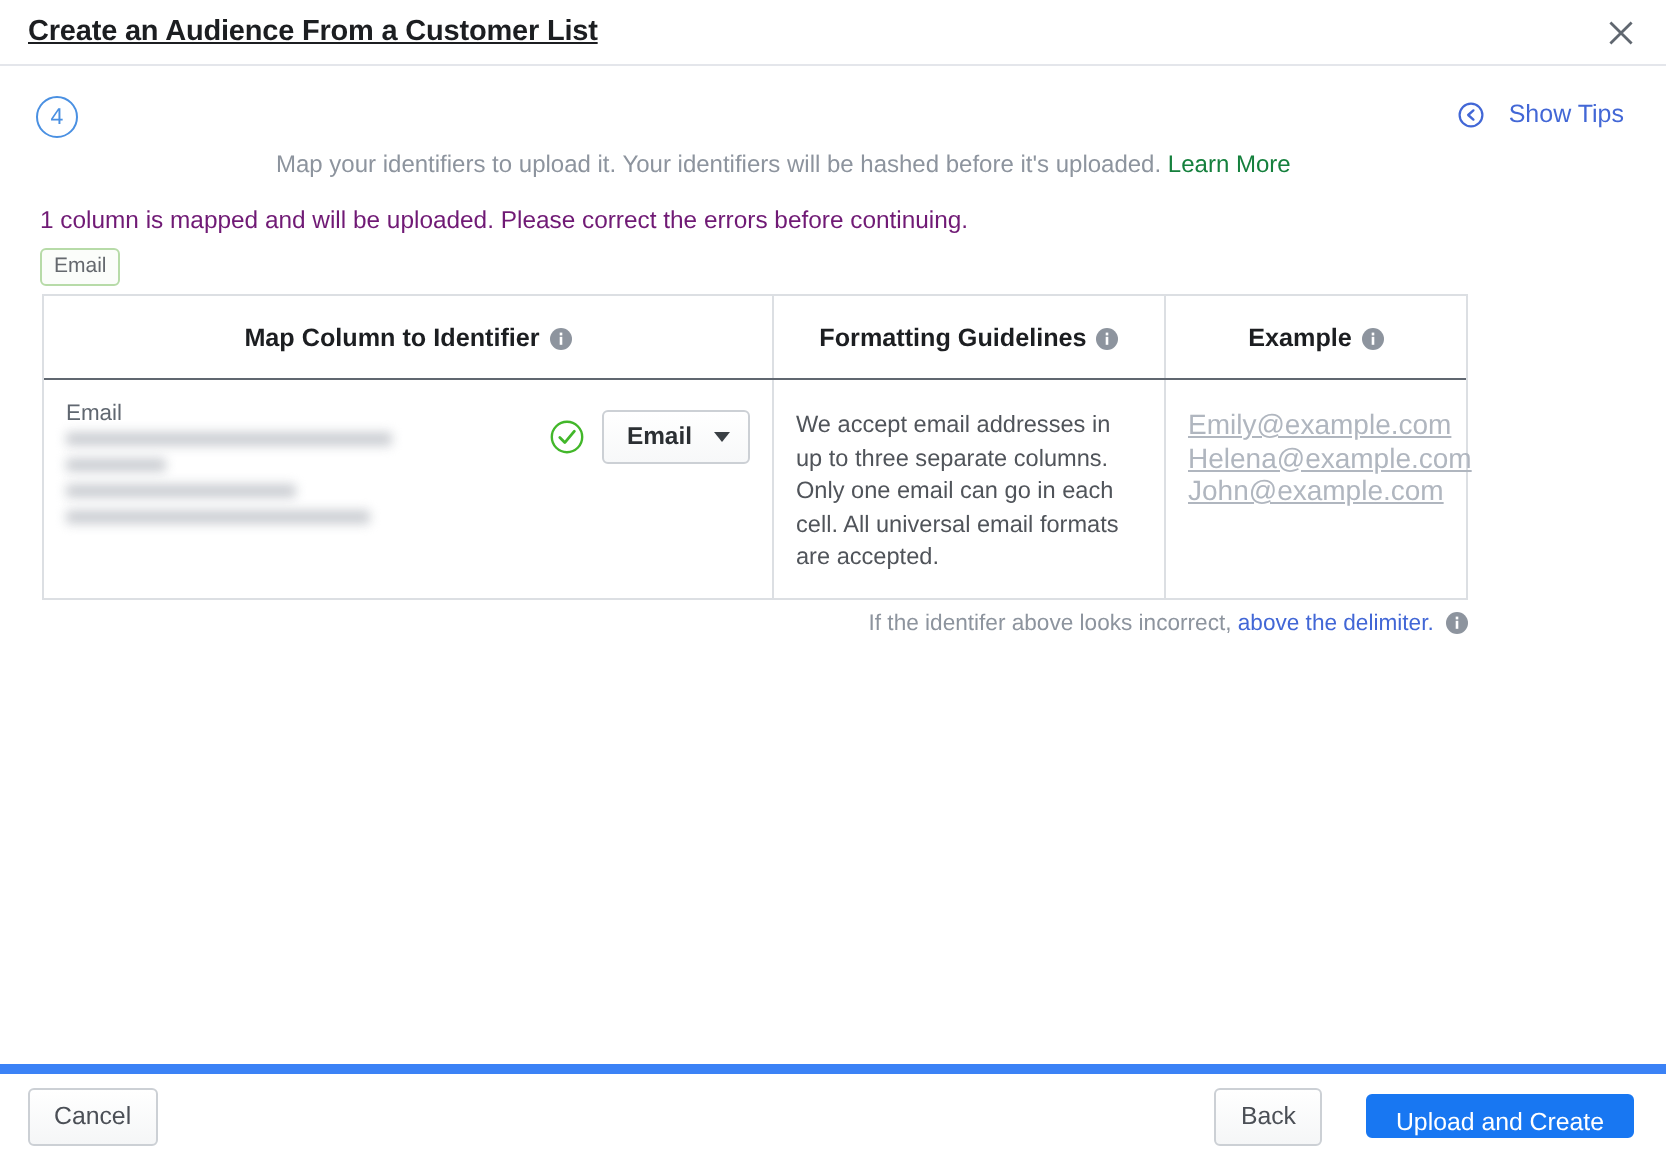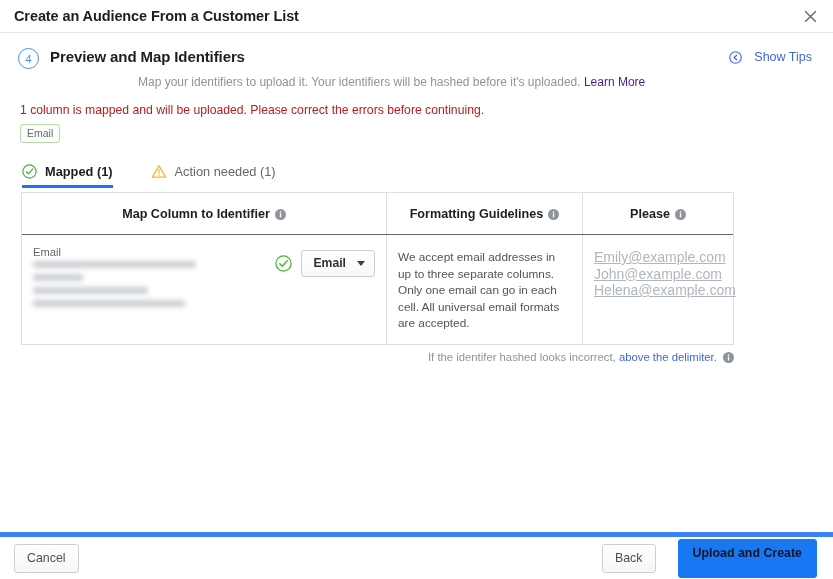--- a/index.html
+++ b/index.html
@@ -33,20 +33,21 @@
     align-items: center;
     padding: 0 12px 0 14px;
     background: #fff;
   }
   .titlebar-text {
     font-size: 14.5px;
     font-weight: bold;
     color: #1c1e21;
     letter-spacing: -0.1px;
     flex: 1;
+    text-decoration: underline;
   }
   .close-btn {
     width: 22px;
     height: 22px;
     display: flex;
     align-items: center;
     justify-content: center;
     color: #606770;
     cursor: pointer;
   }
@@ -102,28 +103,28 @@
   }
   .show-tips svg { display:block; }
 
   .subtitle {
     font-size: 12px;
     color: #8d949e;
     margin: 5px 0 0 138px;
     line-height: 16px;
   }
   .subtitle a {
-    color: #4c1d95;
+    color: #15803d;
     text-decoration: none;
     cursor: pointer;
   }
 
   .status-msg {
     font-size: 12.2px;
-    color: #b91c1c;
+    color: #701a75;
     margin: 13px 0 0 20px;
   }
 
   .chips {
     margin: 7px 0 0 20px;
     display: flex;
     gap: 6px;
   }
   .chip {
     border: 1px solid #b7dba8;
@@ -291,23 +292,23 @@
     line-height: 14px;
   }
   .btn-secondary {
     background: linear-gradient(#ffffff,#f5f6f7);
     border: 1px solid #ccd0d5;
     color: #4b4f56;
   }
   .btn-primary {
     background: #1877f2;
     border: 1px solid #1877f2;
-    color: #0f172a;
-    font-weight: bold;
-    padding: 6px 14px 17px;
+    color: #ffffff;
+    font-weight: normal;
+    padding: 6px 14px 0;
   }
   #btn-back { margin-right: 22px; }
 
   svg.icon { display: block; }
 </style>
 </head>
 <body>
 
 <div class="dialog">
 
@@ -317,21 +318,20 @@
       <svg width="13" height="13" viewBox="0 0 13 13" aria-hidden="true">
         <path d="M1.2 1.2 L11.8 11.8 M11.8 1.2 L1.2 11.8" stroke="#606770" stroke-width="1.4" fill="none"></path>
       </svg>
     </div>
   </div>
 
   <div class="body-area">
 
     <div class="step-head">
       <div class="step-circle">4</div>
-      <div class="step-title">Preview and Map Identifiers</div>
 
       <div class="show-tips">
         <span>
           <svg class="icon" width="13" height="13" viewBox="0 0 13 13" aria-hidden="true">
             <circle cx="6.5" cy="6.5" r="5.7" fill="none" stroke="#4267d6" stroke-width="1.1"></circle>
             <path d="M7.7 4.2 L5.1 6.5 L7.7 8.8" fill="none" stroke="#4267d6" stroke-width="1.2" stroke-linecap="round" stroke-linejoin="round"></path>
           </svg>
         </span>
         <span>Show Tips</span>
       </div>
@@ -341,45 +341,20 @@
       <span>Map your identifiers to upload it. Your identifiers will be hashed before it's uploaded.</span>
       <a>Learn More</a>
     </div>
 
     <div class="status-msg">1 column is mapped and will be uploaded. Please correct the errors before continuing.</div>
 
     <div class="chips">
       <span class="chip">Email</span>
     </div>
 
-    <div class="tabs">
-      <div class="tab active">
-        <span>
-          <svg class="icon" width="15" height="15" viewBox="0 0 15 15" aria-hidden="true">
-            <circle cx="7.5" cy="7.5" r="6.6" fill="none" stroke="#42b72a" stroke-width="1.2"></circle>
-            <path d="M4.3 7.7 L6.5 9.9 L10.8 4.9" fill="none" stroke="#42b72a" stroke-width="1.3" stroke-linecap="round" stroke-linejoin="round"></path>
-          </svg>
-        </span>
-        <span class="tab-label">Mapped (1)</span>
-        <span class="tab-underline"></span>
-      </div>
-
-      <div class="tab-gap"></div>
-
-      <div class="tab inactive">
-        <span>
-          <svg class="icon" width="16" height="15" viewBox="0 0 16 15" aria-hidden="true">
-            <path d="M8 1.6 L14.7 13.1 L1.3 13.1 Z" fill="none" stroke="#f7b928" stroke-width="1.3" stroke-linejoin="round"></path>
-            <path d="M8 5.4 L8 9.4" stroke="#f7b928" stroke-width="1.2" stroke-linecap="round"></path>
-            <circle cx="8" cy="11.2" r="0.75" fill="#f7b928"></circle>
-          </svg>
-        </span>
-        <span class="tab-label">Action needed (1)</span>
-      </div>
-    </div>
 
     <div class="table-wrap">
       <div class="trow thead">
         <div class="th c1">
           <span>Map Column to Identifier</span>
           <span>
             <svg class="icon" width="11" height="11" viewBox="0 0 11 11" aria-hidden="true">
               <circle cx="5.5" cy="5.5" r="5.5" fill="#8d949e"></circle>
               <rect x="4.85" y="4.4" width="1.3" height="4" fill="#fff"></rect>
               <rect x="4.85" y="2.3" width="1.3" height="1.4" fill="#fff"></rect>
@@ -390,21 +365,21 @@
           <span>Formatting Guidelines</span>
           <span>
             <svg class="icon" width="11" height="11" viewBox="0 0 11 11" aria-hidden="true">
               <circle cx="5.5" cy="5.5" r="5.5" fill="#8d949e"></circle>
               <rect x="4.85" y="4.4" width="1.3" height="4" fill="#fff"></rect>
               <rect x="4.85" y="2.3" width="1.3" height="1.4" fill="#fff"></rect>
             </svg>
           </span>
         </div>
         <div class="th c3">
-          <span>Please</span>
+          <span>Example</span>
           <span>
             <svg class="icon" width="11" height="11" viewBox="0 0 11 11" aria-hidden="true">
               <circle cx="5.5" cy="5.5" r="5.5" fill="#8d949e"></circle>
               <rect x="4.85" y="4.4" width="1.3" height="4" fill="#fff"></rect>
               <rect x="4.85" y="2.3" width="1.3" height="1.4" fill="#fff"></rect>
             </svg>
           </span>
         </div>
       </div>
 
@@ -433,29 +408,29 @@
           </div>
         </div>
 
         <div class="td c2">
           <div class="guideline-text">We accept email addresses in up to three separate columns. Only one email can go in each cell. All universal email formats are accepted.</div>
         </div>
 
         <div class="td c3">
           <div class="example-text">
             <div>Emily@example.com</div>
+            <div>Helena@example.com</div>
             <div>John@example.com</div>
-            <div>Helena@example.com</div>
           </div>
         </div>
       </div>
     </div>
 
     <div class="table-note">
-      <span>If the identifer hashed looks incorrect,</span>
+      <span>If the identifer above looks incorrect,</span>
       <a>above the delimiter.</a>
       <span class="info-ico">
         <svg class="icon" style="display:inline-block" width="11" height="11" viewBox="0 0 11 11" aria-hidden="true">
           <circle cx="5.5" cy="5.5" r="5.5" fill="#8d949e"></circle>
           <rect x="4.85" y="4.4" width="1.3" height="4" fill="#fff"></rect>
           <rect x="4.85" y="2.3" width="1.3" height="1.4" fill="#fff"></rect>
         </svg>
       </span>
     </div>
 

